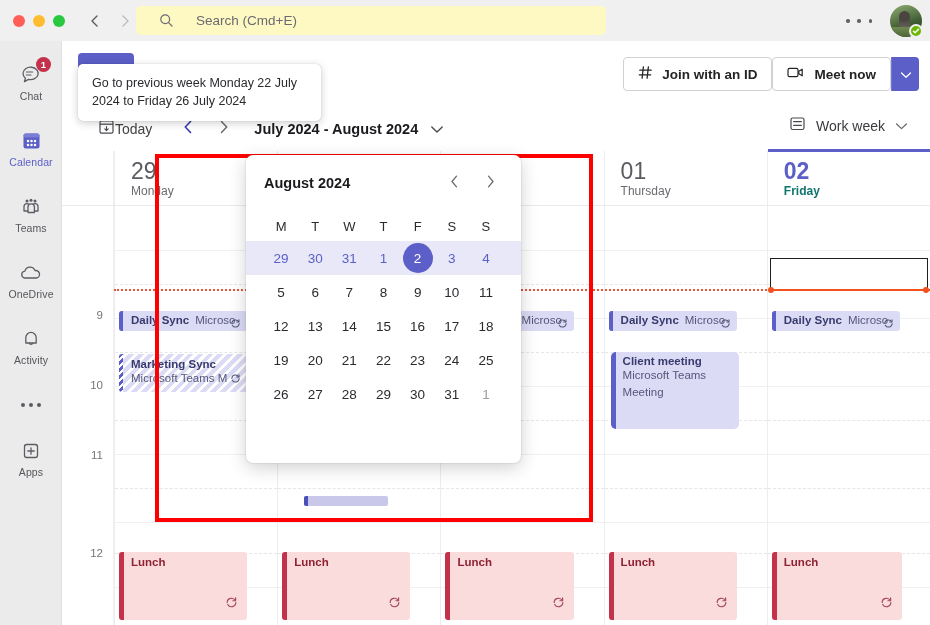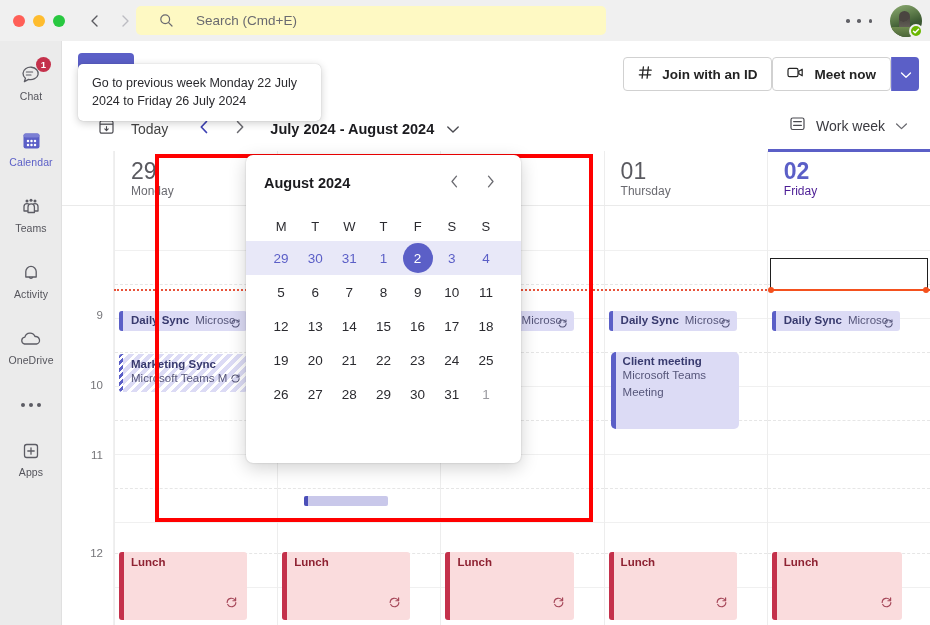--- a/index.html
+++ b/index.html
@@ -108,42 +108,42 @@
     height: 34px; width: 28px; background:#5b5fc7; border-radius: 0 4px 4px 0;
     display:flex; align-items:center; justify-content:center; border-left: 1px solid #7377d6; cursor: pointer;
   }
   .primary-group { display:flex; }
 
   
   .caltoolbar {
     position:absolute; left: 0; top: 65px; width: 868px; height: 45px;
     background:#fff; display:flex; align-items:center;
   }
-  .today-btn { display:flex; align-items:center; gap: 16px; margin-left: 36px; cursor:pointer; }
+  .today-btn { display:flex; align-items:center; gap: 0; margin-left: 36px; cursor:pointer; }
   .today-label { font-size: 14px; color: #444; }
   .chev-btn { width: 28px; height: 28px; display:flex; align-items:center; justify-content:center; cursor:pointer; }
   .nav-group { display:flex; align-items:center; gap: 8px; margin-left: 22px; }
   .range-title { margin-left: 16px; font-size: 14.5px; font-weight: 700; color: #1b1b1f; cursor:pointer; }
   .range-caret { margin-left: 12px; display:flex; align-items:center; cursor:pointer; }
   .workweek { position:absolute; right: 22px; top: 9px; display:flex; align-items:center; gap: 10px; cursor:pointer; }
   .workweek-label { font-size: 14px; color: #3a3a40; }
 
   
   .dayheaders {
     position:absolute; left: 0; top: 110px; width: 868px; height: 55px;
     display:flex; border-bottom: 1px solid #eaeaea; background:#fff;
   }
   .gutter-head { width: 52px; flex: none; border-right: 1px solid #f0f0f0; }
   .dayhead {
     flex: 1 1 0; border-left: 1px solid #ededed; padding: 6px 0 0 16px; position: relative;
   }
   .dayhead .dnum { font-size: 23px; color: #5a5a60; font-weight: 400; line-height: 28px; }
   .dayhead .dname { font-size: 12px; color: #6a6a70; margin-top: -1px; }
   .dayhead.today .dnum { color: #5b5fc7; font-weight: 700; }
-  .dayhead.today .dname { color: #4c1d95; font-weight: 400; }
+  .dayhead.today .dname { color: #0f766e; font-weight: 700; }
   .dayhead.today::before {
     content:""; position:absolute; left:0; top:-2px; width:100%; height:3px; background:#5b5fc7;
   }
 
   
   .gridwrap { position:absolute; left:0; top: 165px; width: 868px; height: 419px; overflow: hidden; background:#fff; }
   .gutter { position:absolute; left:0; top:0; width: 52px; height: 100%; border-right:1px solid #f0f0f0; }
   .gutter .hr { position:absolute; right: 10px; font-size: 11.5px; color: #757579; transform: translateY(-7px); }
   .cols { position:absolute; left: 52px; top: 0; right:0; bottom:0; display:flex; }
   .col { flex: 1 1 0; border-left: 1px solid #ededed; position: relative; }
@@ -319,35 +319,35 @@
           <path d="M5 15 V10.5 A3 3 0 0 1 8 7.6 A3 3 0 0 1 11 10.5 V15 Z" fill="none" stroke="#5c5c64" stroke-width="1.3" stroke-linejoin="round"></path>
           <path d="M13 15 V10.5 A3 3 0 0 1 16 7.6 A3 3 0 0 1 19 10.5 V15 Z" fill="none" stroke="#5c5c64" stroke-width="1.3" stroke-linejoin="round"></path>
           <path d="M9 16.5 V11 A3.2 3.2 0 0 1 12.2 7.9 A3.2 3.2 0 0 1 15.4 11 V16.5 Z" fill="#ebebeb" stroke="#5c5c64" stroke-width="1.3" stroke-linejoin="round"></path>
         </svg>
       </div>
       <span class="rail-label">Teams</span>
     </div>
 
     <div class="rail-item">
       <div class="rail-icon">
+        <svg width="26" height="20" viewBox="0 0 26 20">
+          <path d="M6.5 15 A3.5 3.5 0 0 1 6.9 8.1 A5.3 5.3 0 0 1 17 7.6 A3.7 3.7 0 0 1 18.5 15 Z" fill="none" stroke="#5c5c64" stroke-width="1.3" stroke-linejoin="round"></path>
+        </svg>
+      </div>
+      <span class="rail-label">OneDrive</span>
+    </div>
+
+    <div class="rail-item">
+      <div class="rail-icon">
         <svg width="22" height="22" viewBox="0 0 22 22">
           <path d="M5.8 15 V9.6 A5.2 5.2 0 0 1 16.2 9.6 V15 Z" fill="none" stroke="#5c5c64" stroke-width="1.3" stroke-linejoin="round"></path>
           <path d="M9.2 15 A1.9 1.9 0 0 0 12.8 15" fill="none" stroke="#5c5c64" stroke-width="1.3"></path>
         </svg>
       </div>
       <span class="rail-label">Activity</span>
-    </div>
-
-    <div class="rail-item">
-      <div class="rail-icon">
-        <svg width="26" height="20" viewBox="0 0 26 20">
-          <path d="M6.5 15 A3.5 3.5 0 0 1 6.9 8.1 A5.3 5.3 0 0 1 17 7.6 A3.7 3.7 0 0 1 18.5 15 Z" fill="none" stroke="#5c5c64" stroke-width="1.3" stroke-linejoin="round"></path>
-        </svg>
-      </div>
-      <span class="rail-label">OneDrive</span>
     </div>
 
     <div class="rail-dots">
         <i></i>
         <i></i>
         <i></i>
       </div>
 
     <div class="rail-item" style="margin-top:4px;">
       <div class="rail-icon">

